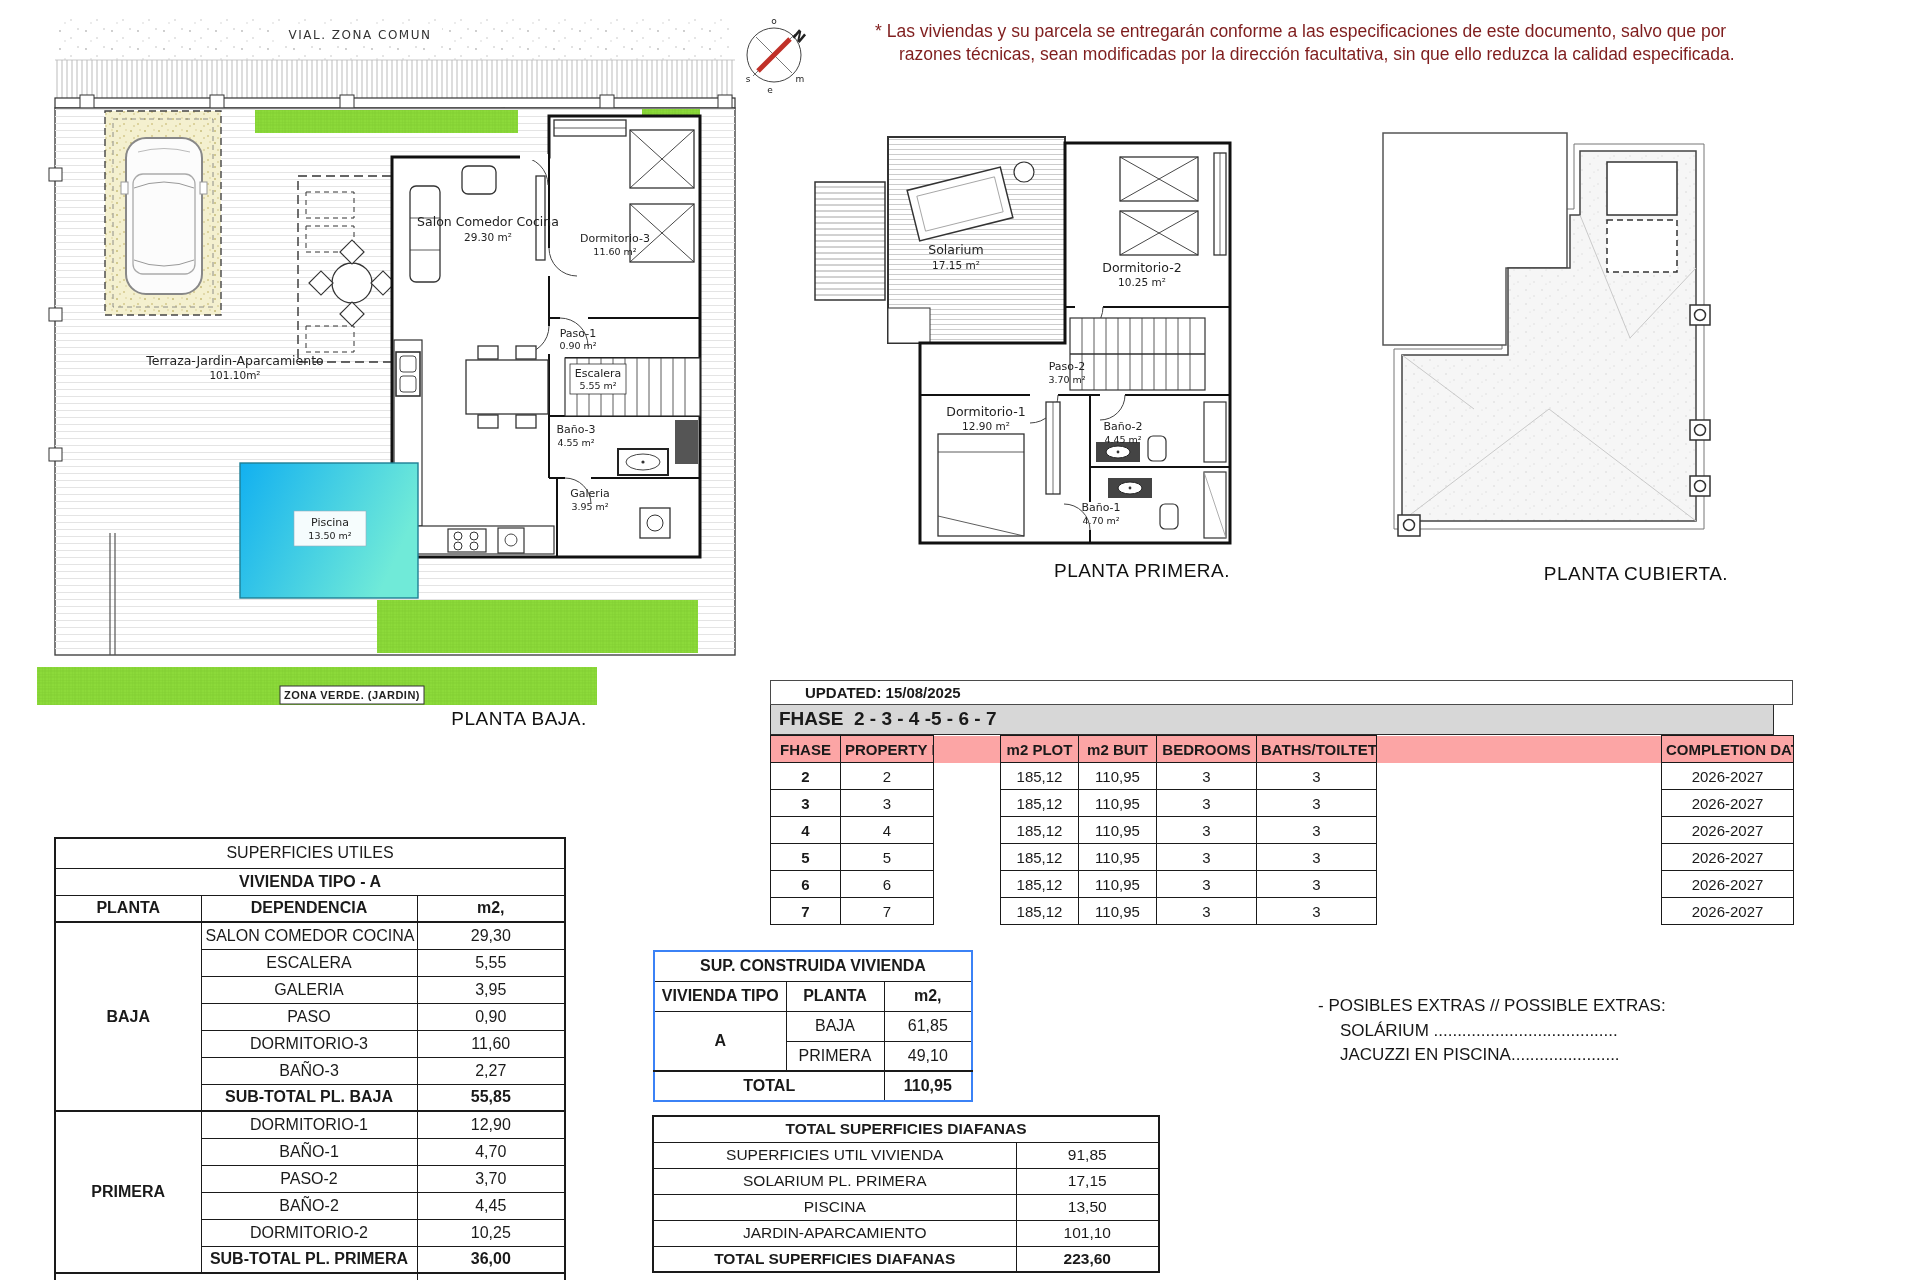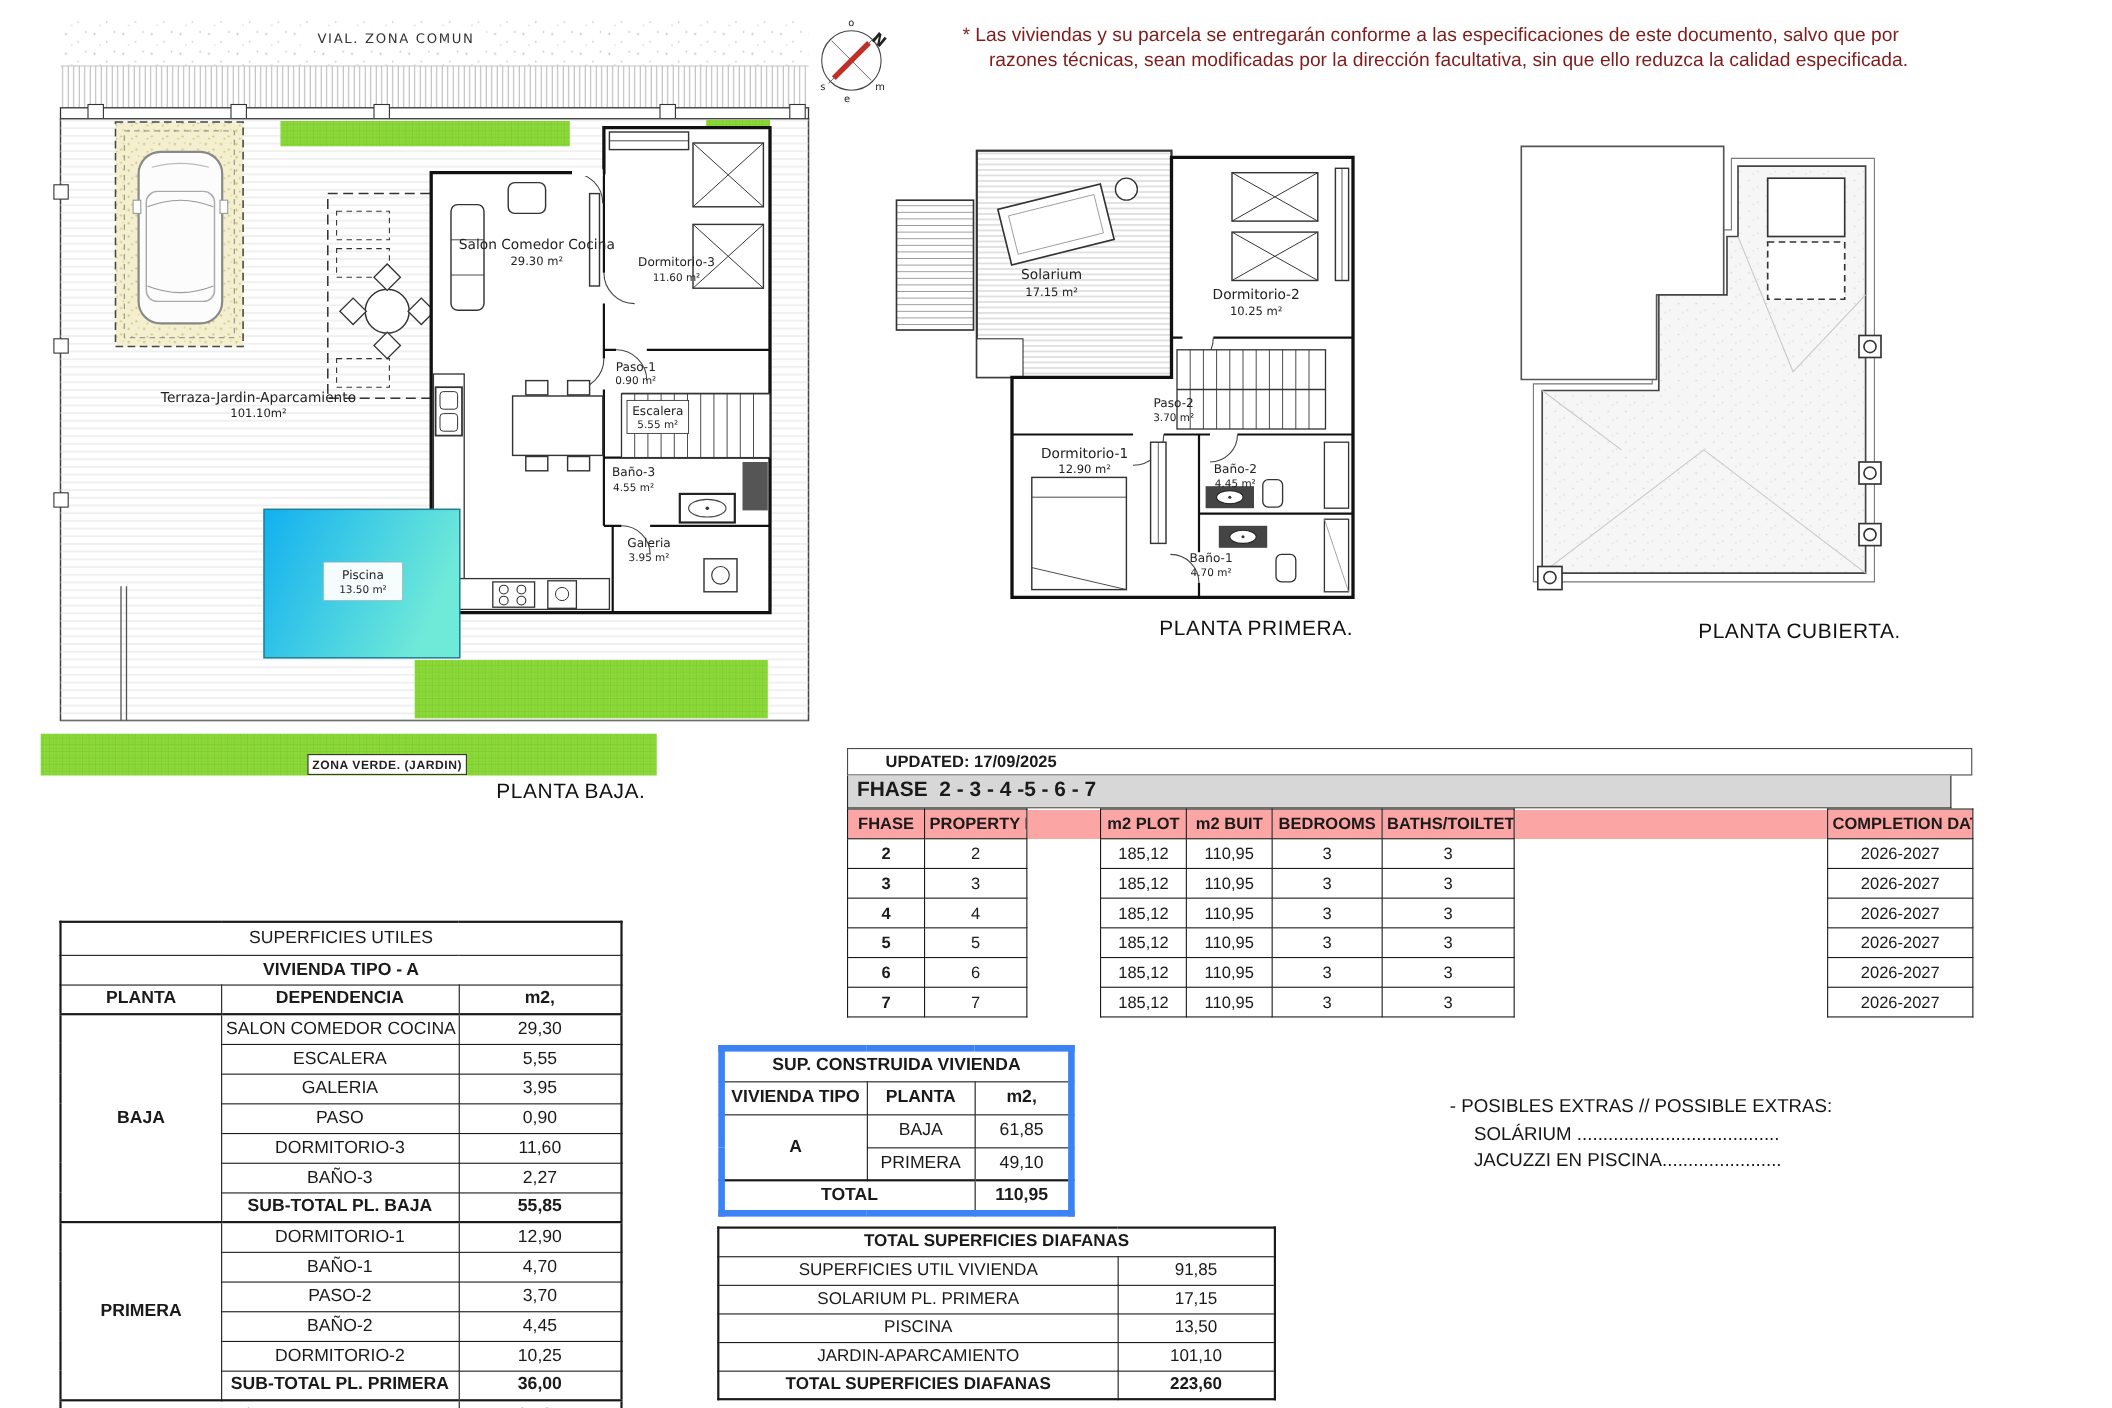--- a/index.html
+++ b/index.html
@@ -42,21 +42,21 @@
   
   .su { left:54px; top:837px; }
   table.su-t { width:510px; border:2px solid #1a1a1a; }
   table.su-t td { height:27px; }
   .su-title { font-size:19px; font-weight:normal; height:30px !important; }
   .su-sub { font-size:16.5px; font-weight:bold;margin-top:40px; }
   .su-head td { font-weight:bold; }
 
   
   .scv { left:653px; top:950px; }
-  table.scv-t { width:318px; border:6px solid #3b82f6;padding-left:26px; }
+  table.scv-t { width:318px; border:2px solid #3b82f6;padding-left:26px; }
   table.scv-t td { height:30px; }
   .scv-title { font-size:17.5px; font-weight:bold; }
   .scv-head td { font-weight:bold; font-size:16.5px; }
   .scv-tipo { font-size:18px; font-weight:bold; }
 
   
   .diaf { left:652px; top:1115px; }
   table.diaf-t { width:506px; border:2px solid #1a1a1a; }
   table.diaf-t td { height:26px; font-size:15.5px; }
   .diaf-title { font-weight:bold; font-size:16px; }
@@ -440,21 +440,21 @@
         <rect x="312" y="358" width="20" height="20"></rect>
           <circle cx="322" cy="368" r="5.5" fill="none"></circle>
         <rect x="20" y="397" width="22" height="21"></rect>
           <circle cx="31" cy="407" r="5.5" fill="none"></circle>
       </g>
     </g>
     <text class="cap" x="258" y="462">PLANTA CUBIERTA.</text>
   </svg>
 
   <div class="abs phase-wrap">
-    <div class="updated-row">UPDATED: 17/09/2025</div>
+    <div class="updated-row">UPDATED: 15/08/2025</div>
     <div class="phase-banner">FHASE  2 - 3 - 4 -5 - 6 - 7</div>
     <table class="tbl phase">
       <colgroup>
         <col style="width:70px">
           <col style="width:93px">
           <col style="width:67px">
         <col style="width:78px">
           <col style="width:78px">
           <col style="width:100px">
         <col style="width:120px">

